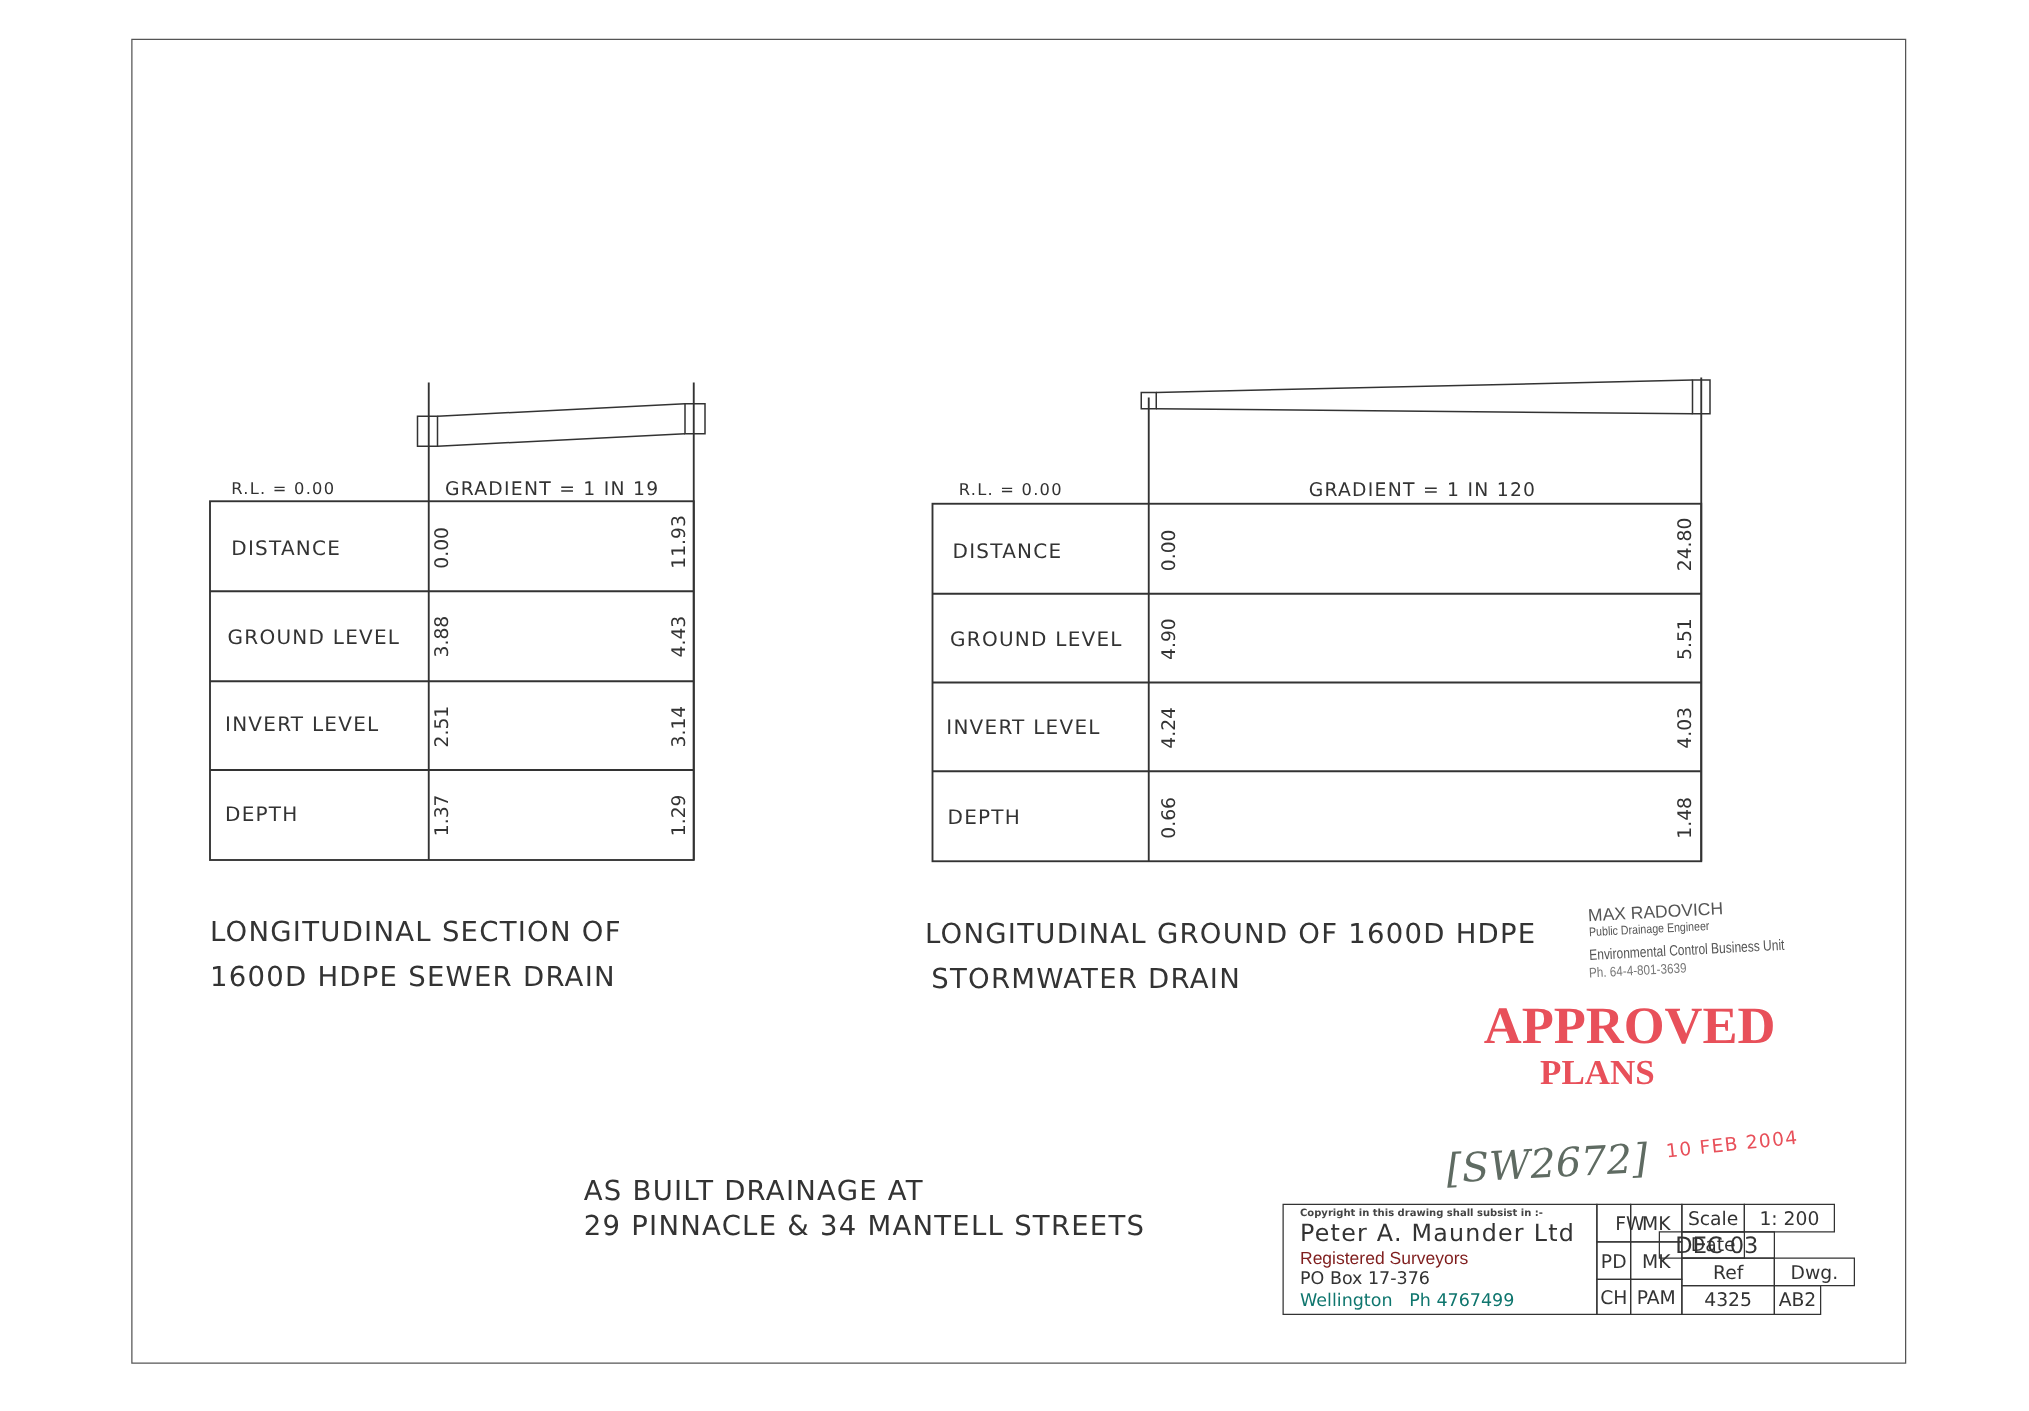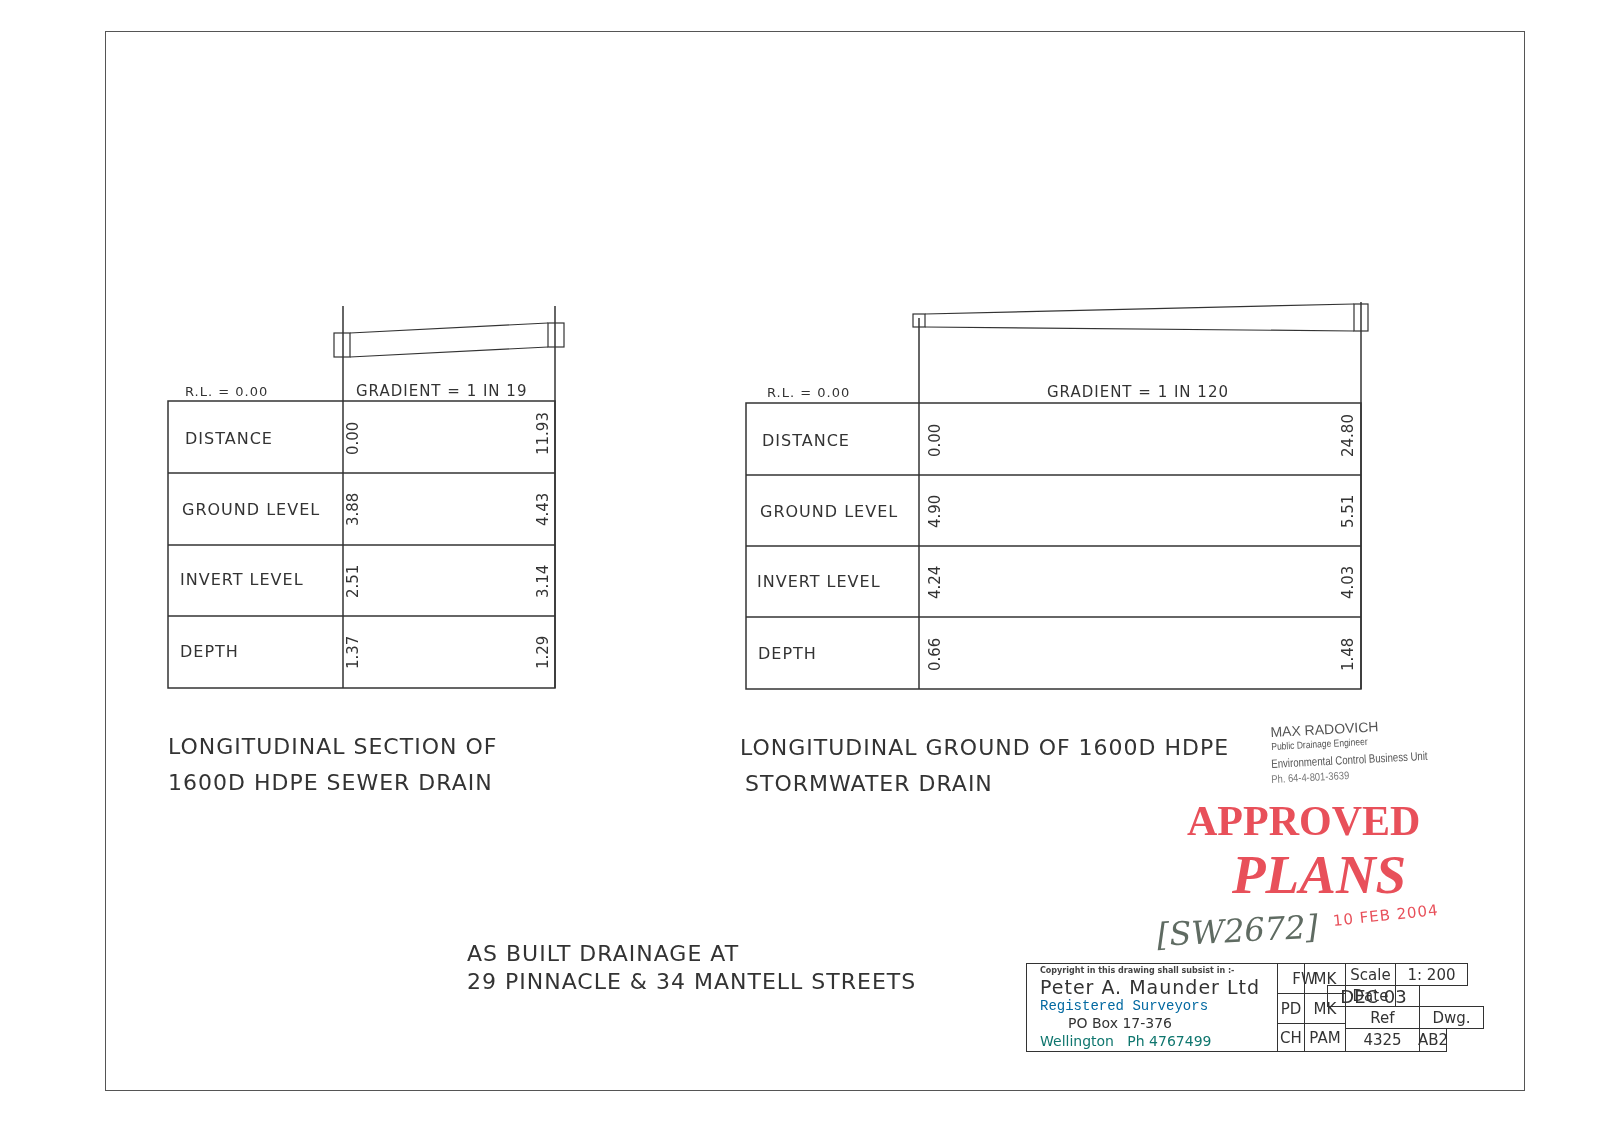--- a/index.html
+++ b/index.html
@@ -94,41 +94,41 @@
 <div class="abs cad" style="left:467px;top:941px;font-size:22px;">AS BUILT DRAINAGE AT</div>
 <div class="abs cad" style="left:467px;top:969px;font-size:22px;">29 PINNACLE &amp; 34 MANTELL STREETS</div>
 
 <div>
   <div class="abs" style="left:1270px;top:724px;font-family:'Liberation Sans',sans-serif;font-size:14px;color:#555;transform:rotate(-3deg);transform-origin:left top;">MAX RADOVICH</div>
   <div class="abs" style="left:1271px;top:741px;font-family:'Liberation Sans',sans-serif;font-size:10px;color:#555;transform:rotate(-3deg) scaleX(0.85);transform-origin:left top;">Public Drainage Engineer</div>
   <div class="abs" style="left:1271px;top:757px;font-family:'Liberation Sans',sans-serif;font-size:12px;color:#555;transform:rotate(-3deg) scaleX(0.8);transform-origin:left top;white-space:nowrap;">Environmental Control Business Unit</div>
   <div class="abs" style="left:1271px;top:773px;font-family:'Liberation Sans',sans-serif;font-size:11px;color:#777;transform:rotate(-3deg) scaleX(0.85);transform-origin:left top;">Ph. 64-4-801-3639</div>
 
   <div class="abs stamp-red" style="left:1187px;top:797px;font-size:42px;">APPROVED</div>
-  <div class="abs stamp-red" style="left:1232px;top:843px;font-size:55px;font-style:italic;">PLANS</div>
+  <div class="abs stamp-red" style="left:1232px;top:843px;font-size:28px;">PLANS</div>
   <div class="abs" style="left:1332px;top:912px;font-family:'DejaVu Sans',sans-serif;font-size:15px;color:#e8505a;transform:rotate(-6deg);transform-origin:left top;letter-spacing:1px;">10 FEB 2004</div>
   <div class="abs" style="left:1156px;top:916px;font-family:'DejaVu Serif',serif;font-style:italic;font-size:32px;color:#5f6b62;transform:rotate(-3deg);transform-origin:left top;">[SW2672]</div>
 </div>
 
 <div>
   <div class="abs" style="left:1026px;top:963px;width:252px;height:89px;border:1.5px solid #333;box-sizing:border-box;"></div>
   <div class="abs" style="left:1040px;top:966px;font-family:'DejaVu Sans',sans-serif;font-size:8px;font-weight:bold;color:#444;">Copyright in this drawing shall subsist in :-</div>
   <div class="abs" style="left:1040px;top:976px;font-family:'DejaVu Sans',sans-serif;font-size:19px;color:#333;letter-spacing:1px;">Peter A. Maunder Ltd</div>
-  <div class="abs" style="left:1040px;top:998px;font-family:Liberation Mono, monospace;font-size:14px;color:#0369a1;">Registered Surveyors</div>
-  <div class="abs" style="left:1040px;top:1015px;font-family:'DejaVu Sans',sans-serif;font-size:14px;color:#333;margin-left:28px;">PO Box 17-376</div>
+  <div class="abs" style="left:1040px;top:998px;font-family:Liberation Sans, sans-serif;font-size:14px;color:#7f1d1d;">Registered Surveyors</div>
+  <div class="abs" style="left:1040px;top:1015px;font-family:'DejaVu Sans',sans-serif;font-size:14px;color:#333;">PO Box 17-376</div>
   <div class="abs" style="left:1040px;top:1033px;font-family:'DejaVu Sans',sans-serif;font-size:14px;color:#0f766e;white-space:pre;">Wellington   Ph 4767499</div>
 
   <div class="tb-cell" style="left:1277px;top:963px;width:28px;height:31px;padding-left:26px;">FW</div>
   <div class="tb-cell" style="left:1304px;top:963px;width:42px;height:31px;">MK</div>
   <div class="tb-cell" style="left:1277px;top:993px;width:28px;height:31px;">PD</div>
   <div class="tb-cell" style="left:1304px;top:993px;width:42px;height:31px;">MK</div>
   <div class="tb-cell" style="left:1277px;top:1023px;width:28px;height:29px;">CH</div>
   <div class="tb-cell" style="left:1304px;top:1023px;width:42px;height:29px;">PAM</div>
 
   <div class="tb-cell" style="left:1345px;top:963px;width:51px;height:23px;">Scale</div>
   <div class="tb-cell" style="left:1395px;top:963px;width:73px;height:23px;">1: 200</div>
   <div class="tb-cell" style="left:1345px;top:985px;width:51px;height:22px;">Date</div>
   <div class="tb-cell" style="left:1327px;top:985px;width:93px;height:22px;font-size:18px;">DEC 03</div>
   <div class="tb-cell" style="left:1345px;top:1006px;width:75px;height:23px;">Ref</div>
   <div class="tb-cell" style="left:1419px;top:1006px;width:65px;height:23px;">Dwg.</div>
   <div class="tb-cell" style="left:1345px;top:1028px;width:75px;height:24px;">4325</div>
-  <div class="tb-cell" style="left:1419px;top:1028px;width:28px;height:24px;">AB2</div>
+  <div class="tb-cell" style="left:1419px;top:1028px;width:38px;height:24px;">AB2</div>
 </div>
 
 </body></html>

